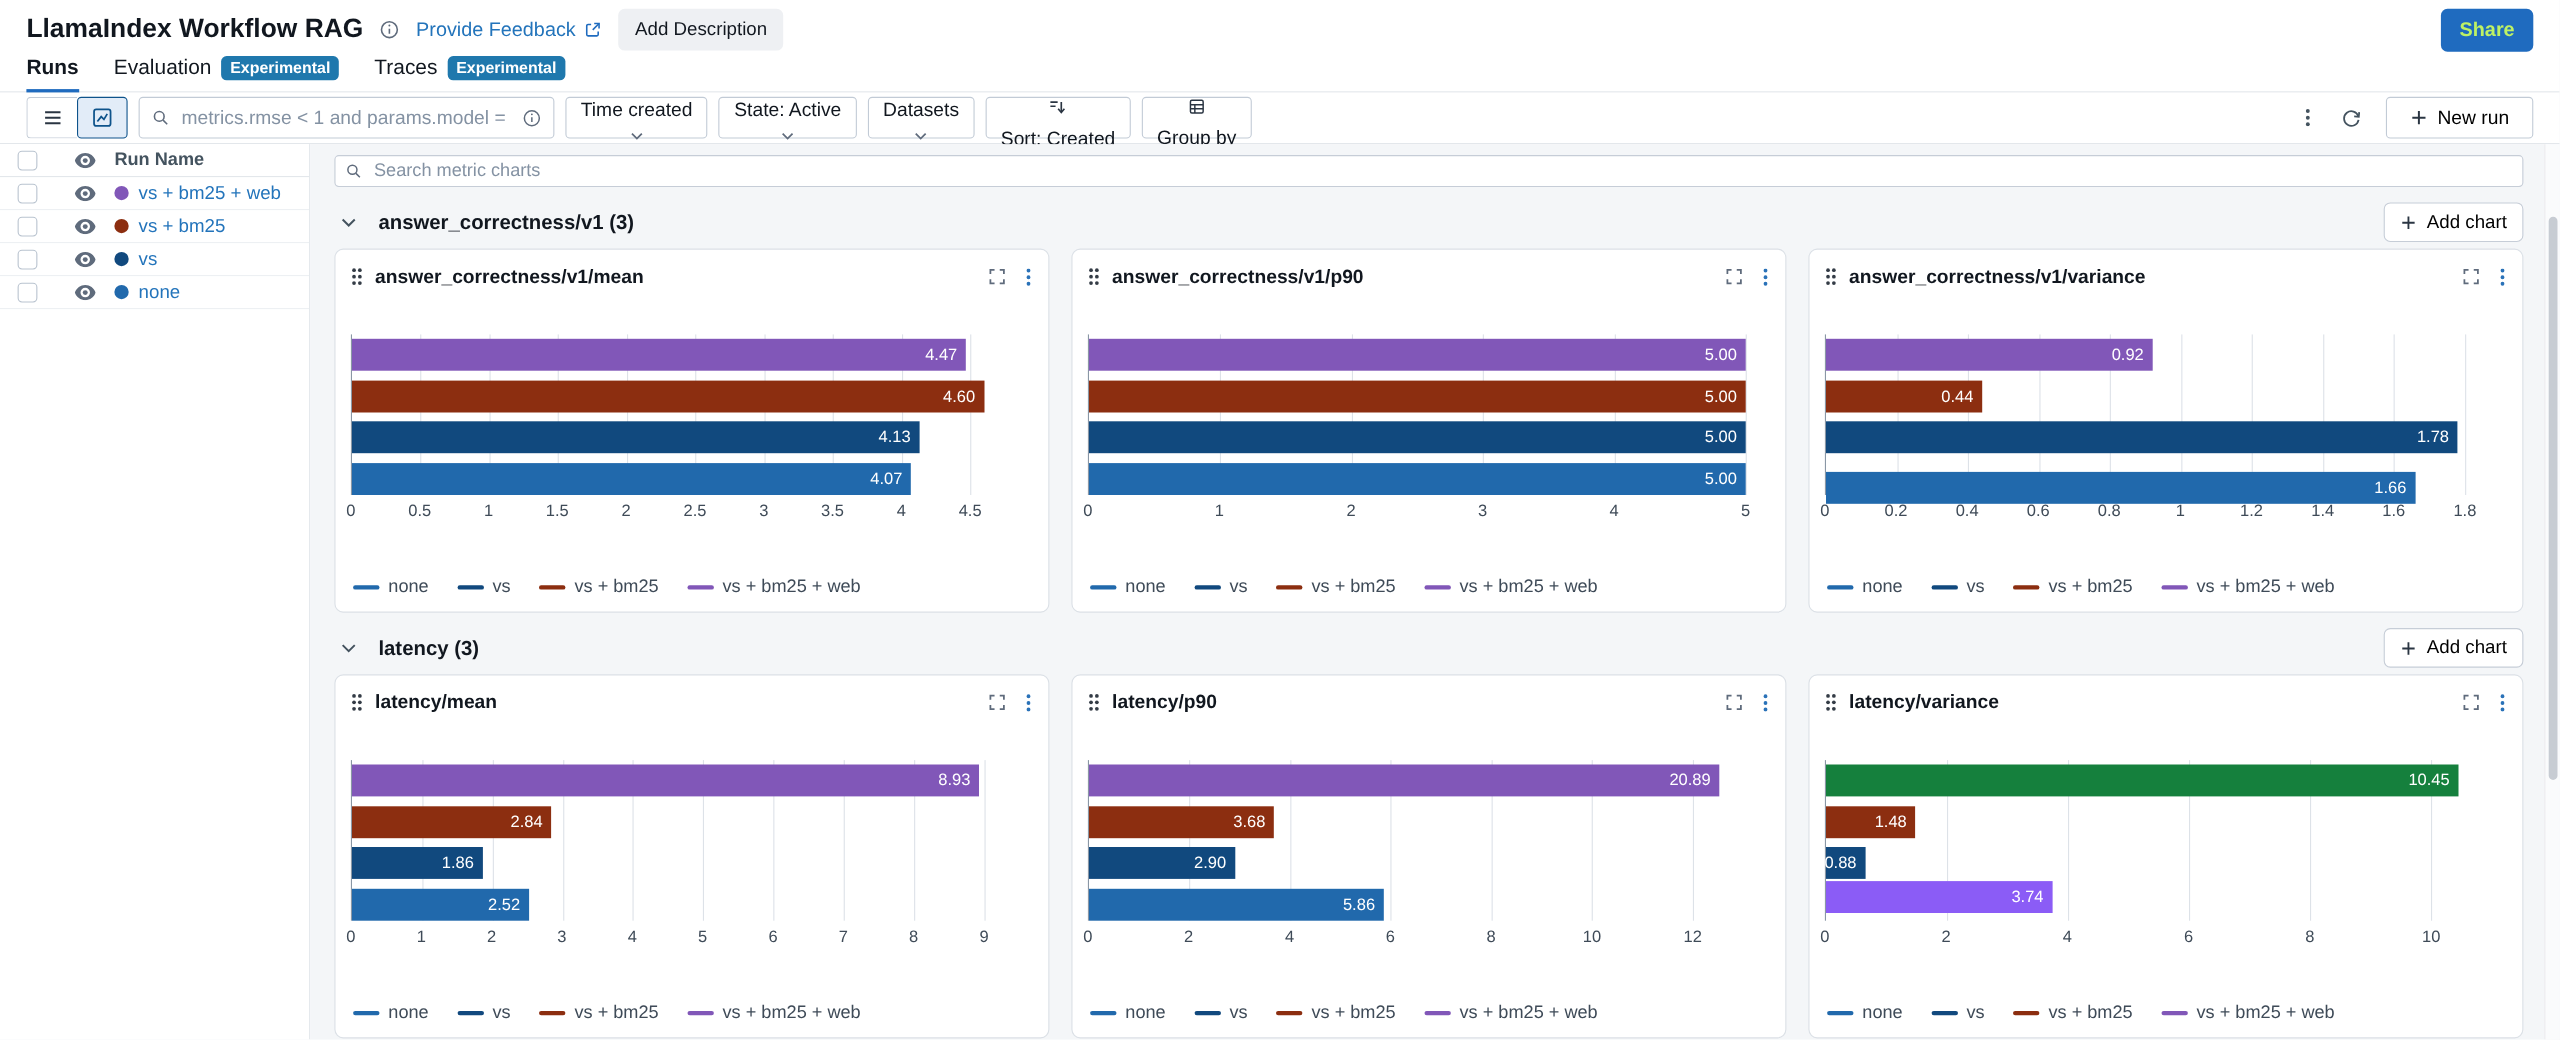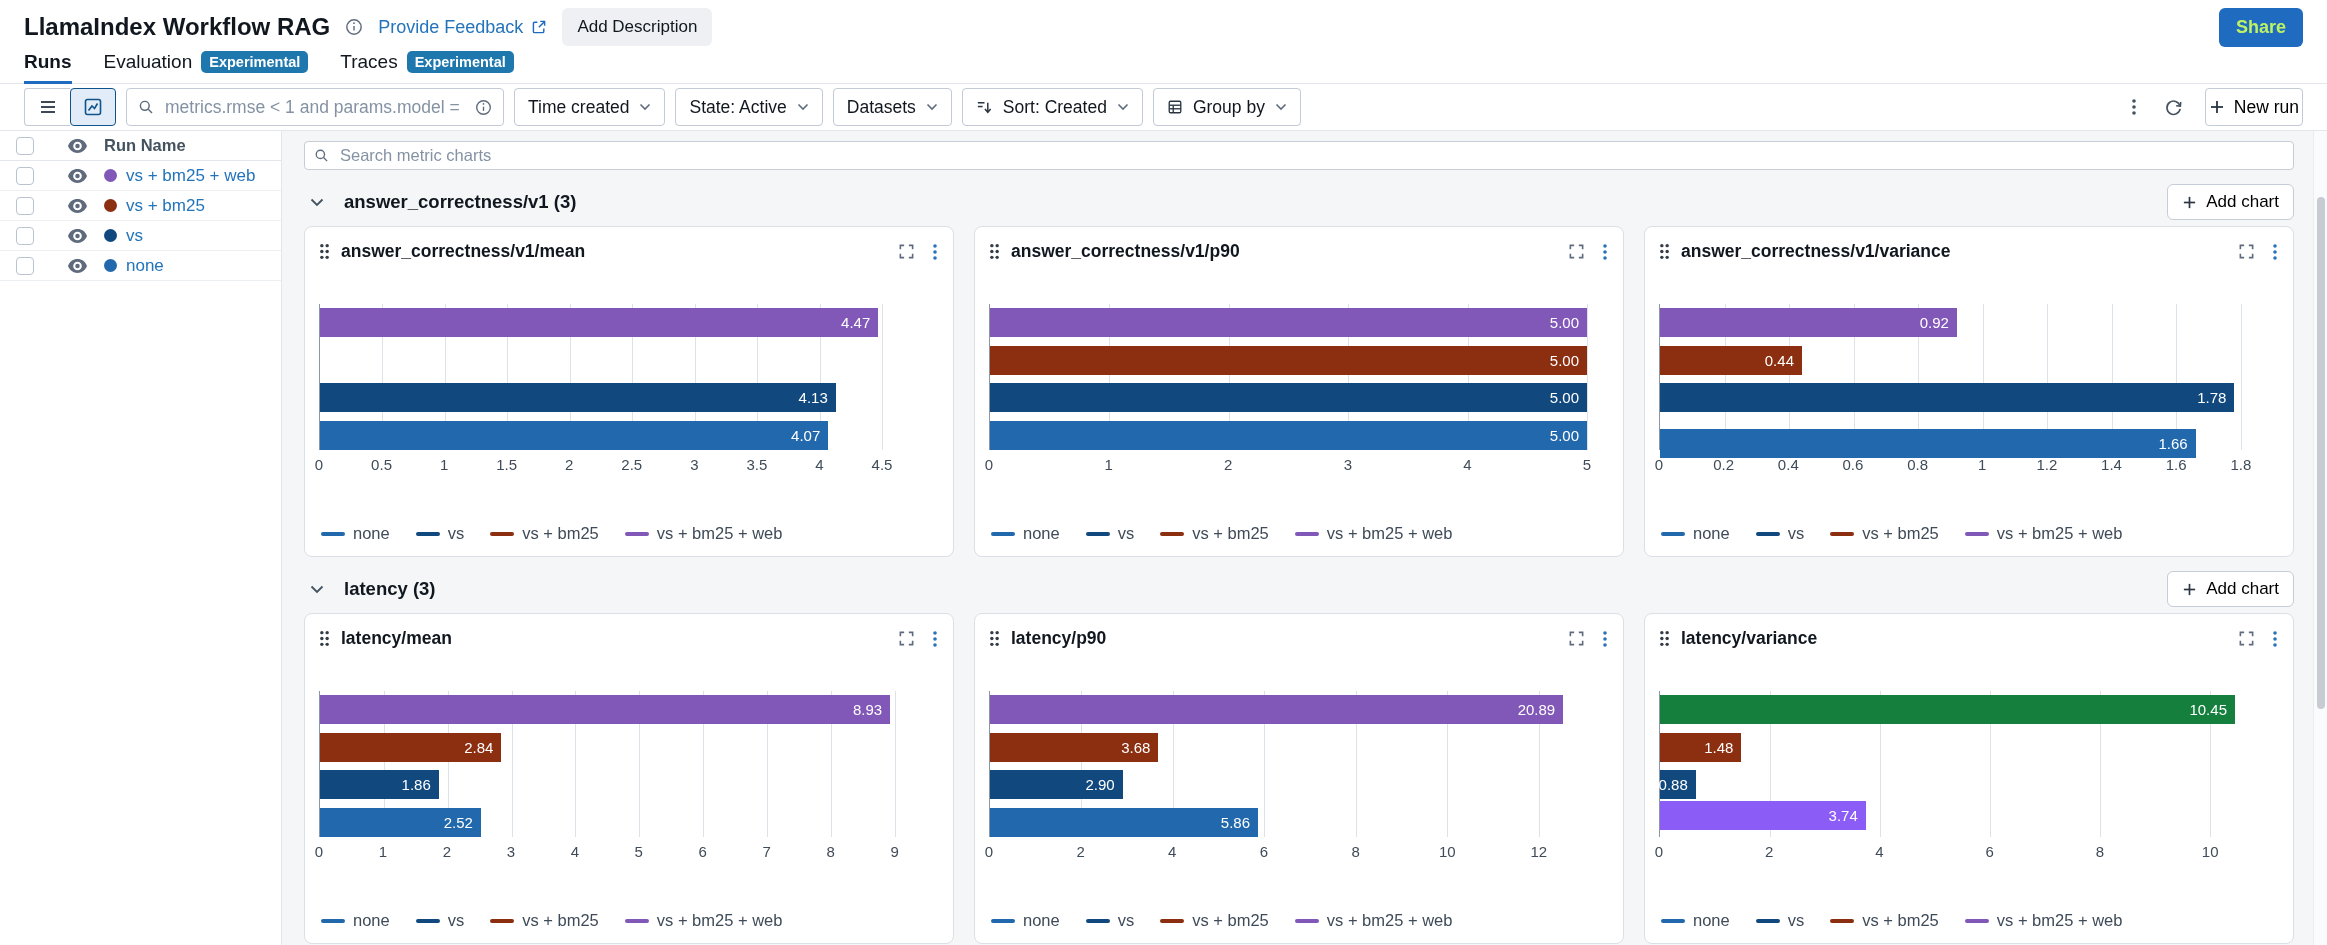--- a/index.html
+++ b/index.html
@@ -24,24 +24,24 @@
   .badge{background:var(--badge);color:#fff;font-size:14.5px;font-weight:600;padding:3px 8px;border-radius:5px;}
   
   .toolbar{display:flex;align-items:center;gap:10px;padding:0 24px;height:47px;border-bottom:1px solid var(--line);}
   .toggle-group{display:flex;align-items:center;}
   .toggle-btn{width:46px;height:38px;display:flex;align-items:center;justify-content:center;background:#fff;border:1px solid var(--border);cursor:pointer;}
   .toggle-btn.first{border-radius:4px 0 0 4px;border-right:none;}
   .toggle-btn.selected{background:#e2ecf8;border:1.5px solid #0e538b;border-radius:4px;}
   .search-wrap{display:flex;align-items:center;gap:9px;border:1px solid var(--border);border-radius:4px;height:38px;width:378px;padding:0 11px;background:#fff;}
   .search-wrap input,.charts-search input{border:none;outline:none;flex:1;font-size:17.5px;font-family:inherit;color:var(--text);background:transparent;}
   input::placeholder{color:#8492a3;}
-  .filter-btn{display:inline-flex;align-items:center;gap:10px;height:38px;padding:0 13px;background:#fff;border:1px solid var(--border);border-radius:4px;font-size:17.5px;font-family:inherit;color:var(--text);cursor:pointer;}
+  .filter-btn{display:inline-flex;align-items:center;gap:10px;height:38px;padding:0 13px;background:#fff;border:1px solid var(--border);border-radius:4px;font-size:17.5px;font-family:inherit;color:var(--text);cursor:pointer;flex-direction:column;}
   .toolbar-right{margin-left:auto;display:flex;align-items:center;gap:16px;}
   .icon-plain{background:none;border:none;display:flex;align-items:center;padding:6px;cursor:pointer;}
-  .new-run{display:inline-flex;align-items:center;gap:9px;height:38px;padding:0 3px;background:#fff;border:1px solid var(--border);border-radius:4px;font-size:17.5px;font-weight:500;font-family:inherit;cursor:pointer;}
+  .new-run{display:inline-flex;align-items:center;gap:9px;height:38px;padding:0 21px;background:#fff;border:1px solid var(--border);border-radius:4px;font-size:17.5px;font-weight:500;font-family:inherit;cursor:pointer;}
   
   .content{display:flex;height:814px;position:relative;}
   .run-panel{width:282px;border-right:1px solid var(--line);background:#fff;}
   .run-row{display:grid;grid-template-columns:50px 54px 1fr;align-items:center;height:30px;border-bottom:1px solid #edf0f3;}
   .run-row.head{color:var(--muted);font-size:16.5px;font-weight:700;border-bottom:1px solid var(--line);}
   .cb{width:18px;height:18px;border:1px solid #b9c3cf;border-radius:4px;background:#fff;justify-self:center;cursor:pointer;}
   .eye{justify-self:center;cursor:pointer;}
   .name-cell{display:flex;align-items:center;gap:9px;}
   .run-dot{width:13px;height:13px;border-radius:50%;display:inline-block;}
   .run-name{color:var(--link);font-size:17px;cursor:pointer;}
@@ -362,20 +362,23 @@
               <div class="gridline" style="left:31.381%"></div>
               <div class="gridline" style="left:41.841%"></div>
               <div class="gridline" style="left:52.301%"></div>
               <div class="gridline" style="left:62.762%"></div>
               <div class="gridline" style="left:73.222%"></div>
               <div class="gridline" style="left:83.682%"></div>
               <div class="gridline" style="left:94.142%"></div>
               <div class="bar" title="vs + bm25 + web" style="top:4px;width:93.515%;background:#8157b8">
                 <span class="bar-label">4.47</span>
               </div>
+              <div class="bar" title="vs + bm25" style="top:41.5px;width:96.234%;background:#8c2e10">
+                <span class="bar-label">4.60</span>
+              </div>
               <div class="bar" title="vs" style="top:79px;width:86.402%;background:#11497e">
                 <span class="bar-label">4.13</span>
               </div>
               <div class="bar" title="none" style="top:116.5px;width:85.146%;background:#2169ac">
                 <span class="bar-label">4.07</span>
               </div>
             </div>
             <div class="axis">
               <span class="tick" style="left:0.000%">0</span>
               <span class="tick" style="left:10.460%">0.5</span>

